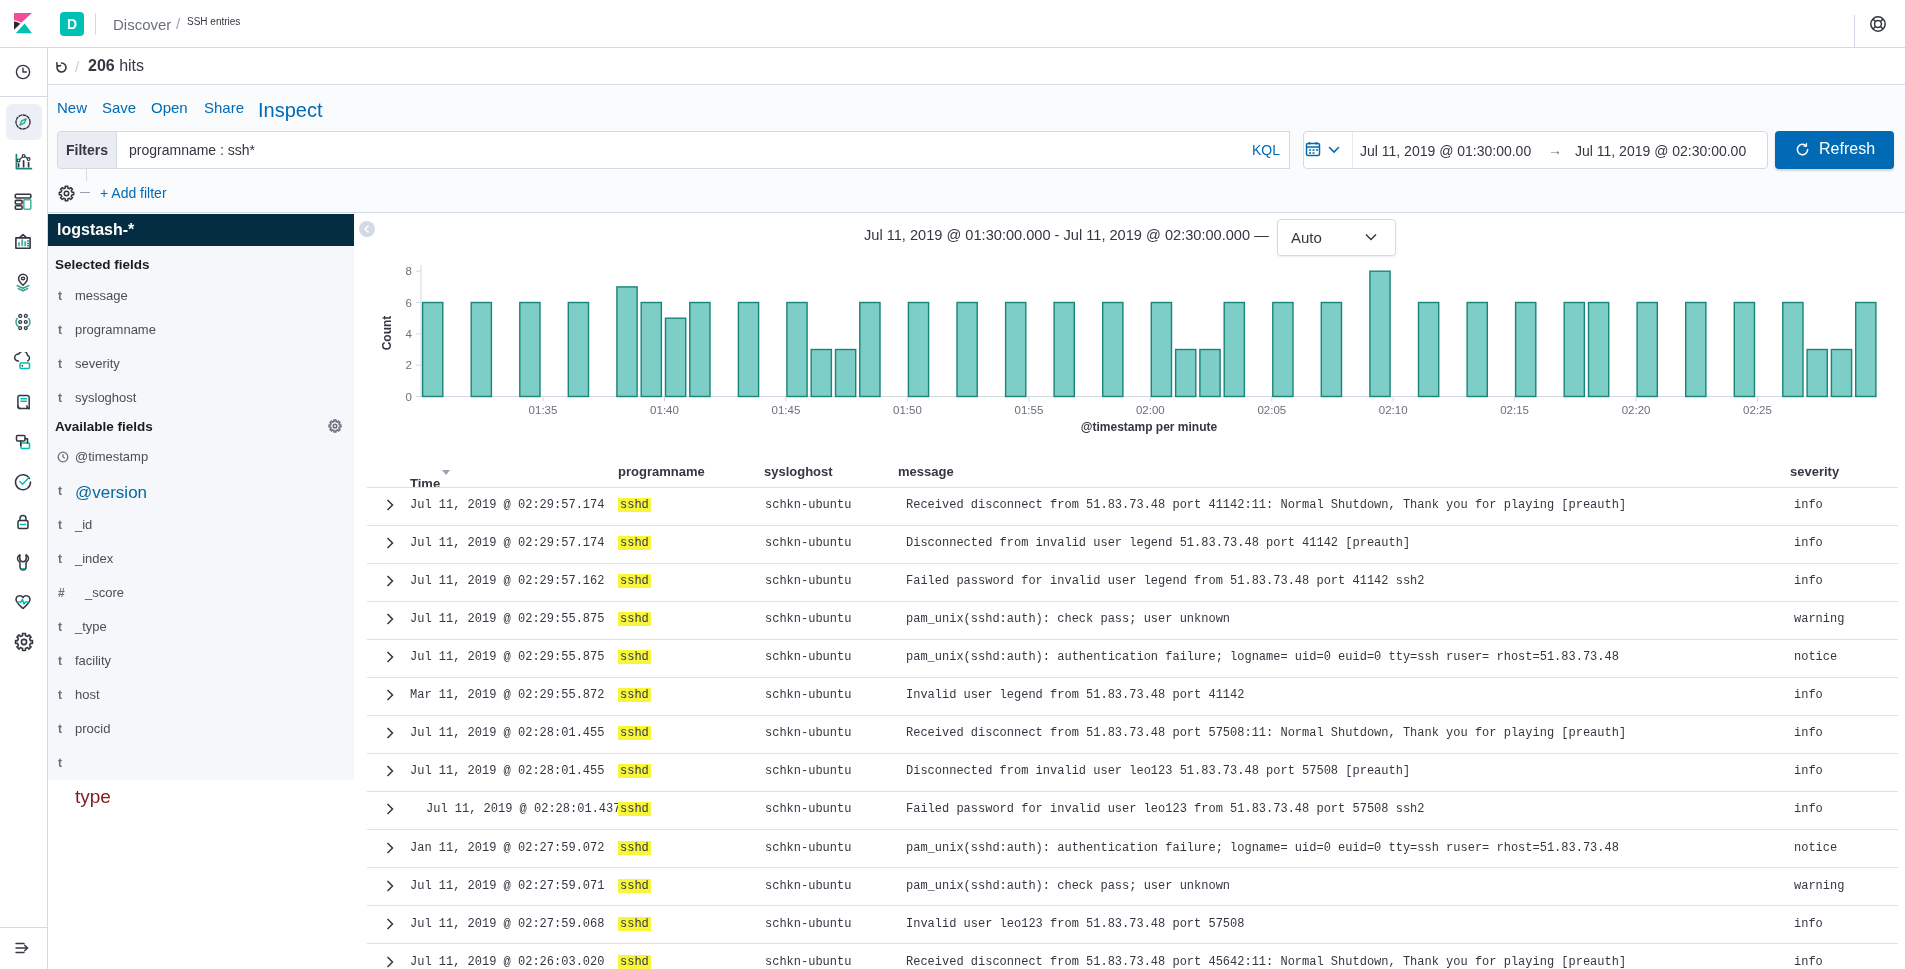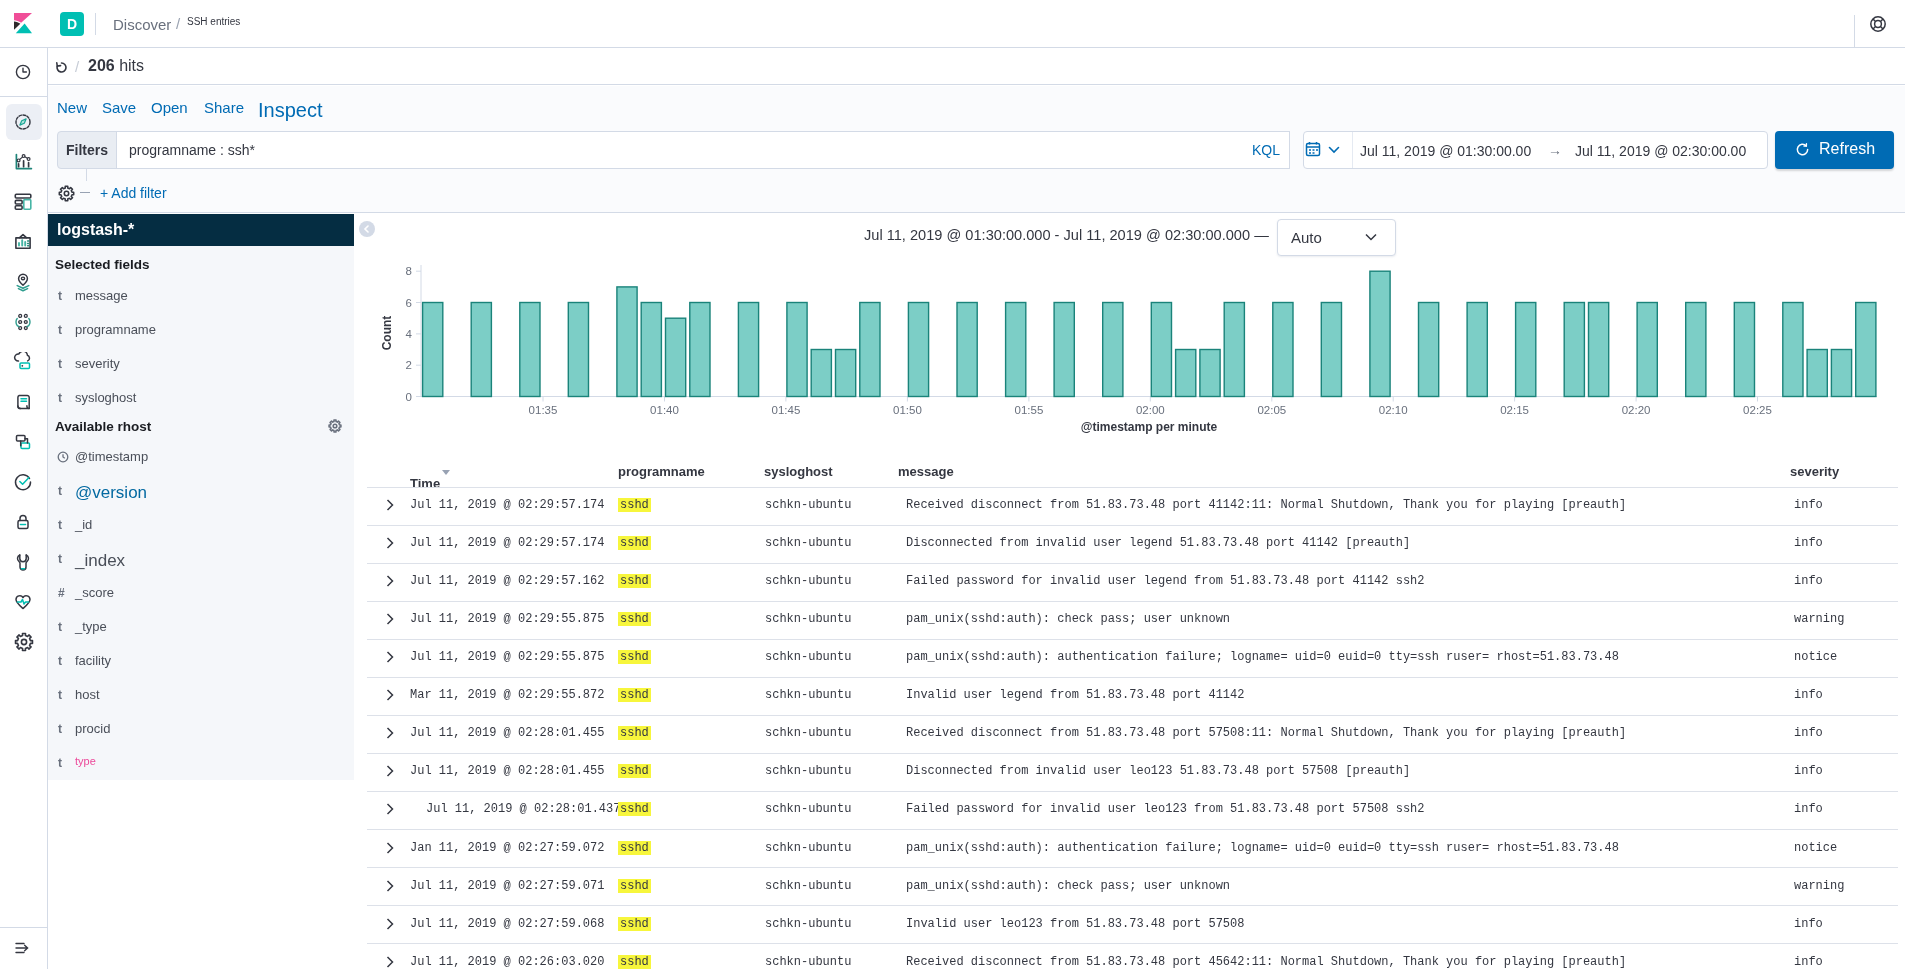--- a/index.html
+++ b/index.html
@@ -167,48 +167,48 @@
   </svg>
 <div class="ab" style="left:55px;top:257px;font-size:13.5px;font-weight:bold;color:#1A1C21">Selected fields</div>
 <div class="ab" style="left:58px;top:289px;font-size:12px;font-weight:bold;color:#69707D">t</div>
 <div class="ab" style="left:75px;top:288px;font-size:13px;color:#4A4F59">message</div>
 <div class="ab" style="left:58px;top:323px;font-size:12px;font-weight:bold;color:#69707D">t</div>
 <div class="ab" style="left:75px;top:322px;font-size:13px;color:#4A4F59">programname</div>
 <div class="ab" style="left:58px;top:357px;font-size:12px;font-weight:bold;color:#69707D">t</div>
 <div class="ab" style="left:75px;top:356px;font-size:13px;color:#4A4F59">severity</div>
 <div class="ab" style="left:58px;top:391px;font-size:12px;font-weight:bold;color:#69707D">t</div>
 <div class="ab" style="left:75px;top:390px;font-size:13px;color:#4A4F59">sysloghost</div>
-<div class="ab" style="left:55px;top:419px;font-size:13.5px;font-weight:bold;color:#1A1C21">Available rhost</div>
+<div class="ab" style="left:55px;top:419px;font-size:13.5px;font-weight:bold;color:#1A1C21">Available fields</div>
 <svg class="ab" style="left:328px;top:419px" width="14" height="14" viewBox="0 0 20 20" fill="none" stroke="#69707D" stroke-width="2.2" stroke-linejoin="round">
     <path d="M18.47 8.49 L18.47 11.51 L16.45 11.41 L15.56 13.56 L17.06 14.92 L14.92 17.06 L13.56 15.56 L11.41 16.45 L11.51 18.47 L8.49 18.47 L8.59 16.45 L6.44 15.56 L5.08 17.06 L2.94 14.92 L4.44 13.56 L3.55 11.41 L1.53 11.51 L1.53 8.49 L3.55 8.59 L4.44 6.44 L2.94 5.08 L5.08 2.94 L6.44 4.44 L8.59 3.55 L8.49 1.53 L11.51 1.53 L11.41 3.55 L13.56 4.44 L14.92 2.94 L17.06 5.08 L15.56 6.44 L16.45 8.59 Z"></path>
     <circle cx="10" cy="10" r="2.6"></circle>
   </svg>
 <svg class="ab" style="left:57px;top:451px" width="12" height="12" viewBox="0 0 12 12" fill="none" stroke="#69707D" stroke-width="1.3">
     <circle cx="6" cy="6" r="4.8"></circle>
     <path d="M6 3.2 V6 L7.8 7.2"></path>
   </svg>
 <div class="ab" style="left:75px;top:449px;font-size:13px;color:#4A4F59">@timestamp</div>
 <div class="ab" style="left:58px;top:484px;font-size:12px;font-weight:bold;color:#69707D">t</div>
 <div class="ab" style="left:75px;top:483px;font-size:17px;color:#0369a1">@version</div>
 <div class="ab" style="left:58px;top:518px;font-size:12px;font-weight:bold;color:#69707D">t</div>
 <div class="ab" style="left:75px;top:517px;font-size:13px;color:#4A4F59">_id</div>
 <div class="ab" style="left:58px;top:552px;font-size:12px;font-weight:bold;color:#69707D">t</div>
-<div class="ab" style="left:75px;top:551px;font-size:17px;color:#4A4F59">_index</div>
+<div class="ab" style="left:75px;top:551px;font-size:13px;color:#4A4F59">_index</div>
 <div class="ab" style="left:58px;top:586px;font-size:12px;font-weight:bold;color:#69707D">#</div>
-<div class="ab" style="left:75px;top:585px;font-size:13px;color:#4A4F59">_score</div>
+<div class="ab" style="left:85px;top:585px;font-size:13px;color:#4A4F59">_score</div>
 <div class="ab" style="left:58px;top:620px;font-size:12px;font-weight:bold;color:#69707D">t</div>
 <div class="ab" style="left:75px;top:619px;font-size:13px;color:#4A4F59">_type</div>
 <div class="ab" style="left:58px;top:654px;font-size:12px;font-weight:bold;color:#69707D">t</div>
 <div class="ab" style="left:75px;top:653px;font-size:13px;color:#4A4F59">facility</div>
 <div class="ab" style="left:58px;top:688px;font-size:12px;font-weight:bold;color:#69707D">t</div>
 <div class="ab" style="left:75px;top:687px;font-size:13px;color:#4A4F59">host</div>
 <div class="ab" style="left:58px;top:722px;font-size:12px;font-weight:bold;color:#69707D">t</div>
 <div class="ab" style="left:75px;top:721px;font-size:13px;color:#4A4F59">procid</div>
 <div class="ab" style="left:58px;top:756px;font-size:12px;font-weight:bold;color:#69707D">t</div>
-<div class="ab" style="left:75px;top:755px;font-size:11px;color:#ec4899">type</div>
+<div class="ab" style="left:75px;top:786px;font-size:19px;color:#7f1d1d">type</div>
 <div class="ab" style="left:864px;top:227px;font-size:14.6px;color:#343741">Jul 11, 2019 @ 01:30:00.000 - Jul 11, 2019 @ 02:30:00.000 —</div>
 <div class="ab" style="left:1277px;top:219px;width:119px;height:37px;background:#fff;border:1px solid #D3DAE6;border-radius:4px;font-size:15px;line-height:35px;padding-left:13px;box-shadow:0 1px 2px rgba(152,162,179,.2)">Auto</div>
 <svg class="ab" style="left:1365px;top:233px" width="12" height="8" viewBox="0 0 12 8" fill="none" stroke="#343741" stroke-width="1.5">
     <path d="M1 1.5 L6 6.5 L11 1.5"></path>
   </svg>
 <svg class="ab" style="left:355px;top:255px" width="1550" height="185" viewBox="0 0 1550 185">
     <g stroke="#D3DAE6" stroke-width="1">
       <path d="M66 10 V141.5 H1522" fill="none"></path>
       <path d="M61 141.5 H66" fill="none"></path>
       <path d="M61 110.2 H66" fill="none"></path>

